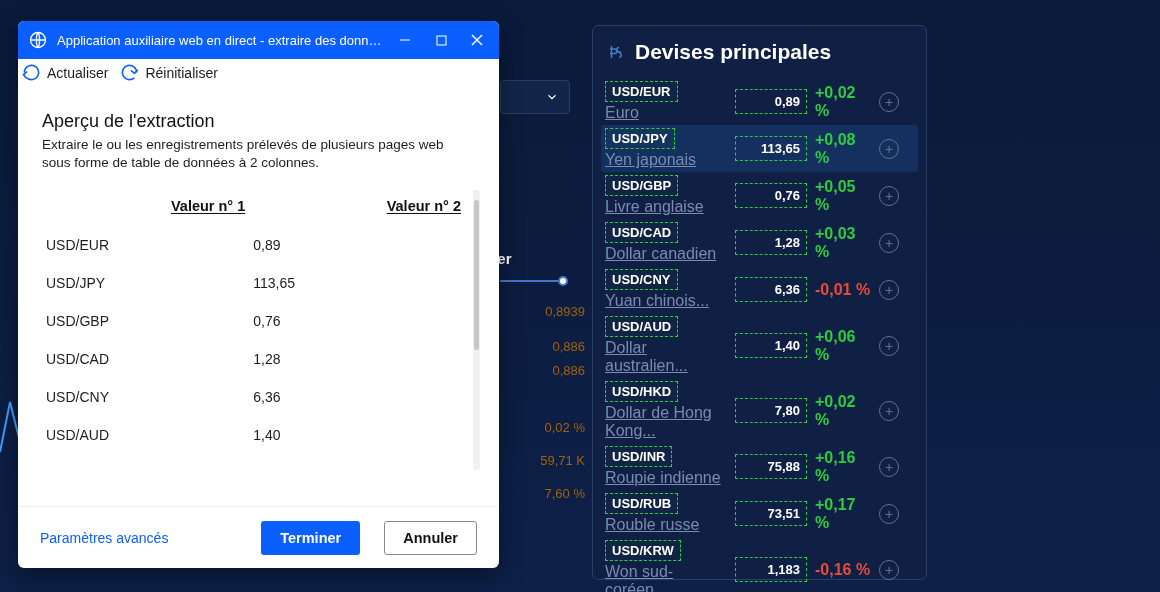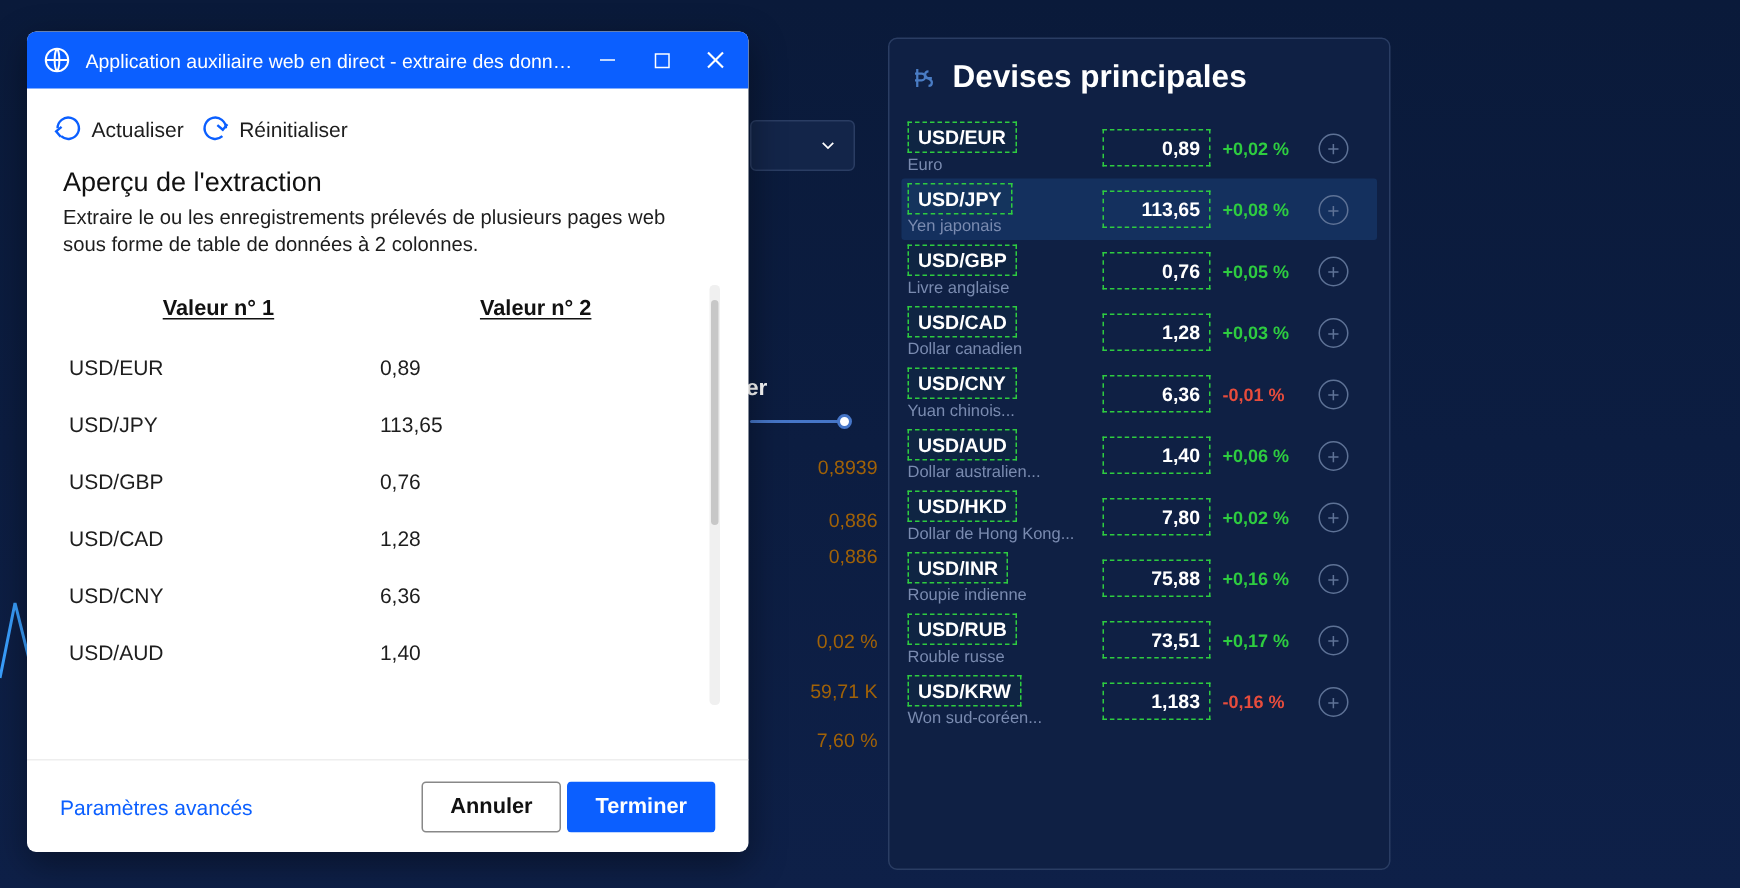--- a/index.html
+++ b/index.html
@@ -46,36 +46,37 @@
   .pair-code {
     display:inline-block;
     border: 1px dashed #2ecc40;
     padding: 2px 6px;
     font-weight: 700;
     font-size: 13px;
     color:#fff;
     background: rgba(46,204,64,0.03);
   }
   .pair-name {
-    font-size: 11px;
+    font-size: 16px;
     color: #7a8bb0;
     margin-top: 2px;
+    text-decoration: underline;
   }
   .rate-box {
     flex: 0 0 72px;
     border:1px dashed #2ecc40;
     text-align:right;
     padding: 4px 6px;
     font-weight:700;
     color:#fff;
     font-size:13px;
   }
   .change {
     flex: 0 0 56px;
-    font-size: 12px;
+    font-size: 16px;
     font-weight:600;
     text-align:left;
   }
   .change.pos { color:#2ecc40; }
   .change.neg { color:#e74c3c; }
   .plus-btn {
     flex: 0 0 20px;
     width:20px; height:20px;
     border:1.5px solid #5e7296;
     border-radius:50%;
@@ -125,38 +126,38 @@
     color:#fff;
     padding:0 4px 0 10px;
     font-size:13px;
   }
   .modal-titlebar .globe { width:20px; height:20px; margin-right:9px; display:flex; align-items:center;}
   .modal-titlebar .title { flex:1; white-space:nowrap; overflow:hidden; text-overflow:ellipsis; }
   .winbtn { width:36px; height:38px; display:flex; align-items:center; justify-content:center; cursor:pointer;}
   .modal-toolbar {
     height:40px;
     display:flex;
-    align-items:flex-end;
-    padding:0 14px;
+    align-items:flex-start;
+    padding:0 0;
     gap:4px;
   }
   .tool-link { display:flex; align-items:center; gap:6px; color:#1d1d1d; font-size:14px; cursor:pointer; padding:4px;}
   .tool-link svg { stroke:#0b5fff; }
   .modal-body {
     padding: 12px 24px 0 24px;
     flex:1;
     overflow:hidden;
     position:relative;
   }
   .modal-heading { font-size:18px; font-weight:400; margin-bottom:4px; color:#111;}
   .modal-sub { font-size:13.5px; color:#1d1d1d; line-height:1.35; margin-bottom:18px;}
   .table-area { position:relative; }
   .extract-table { width: calc(100% - 10px); border-collapse:collapse; }
   .extract-table th {
-    text-align:center;
+    text-align:right;
     font-size:14.5px;
     font-weight:700;
     text-decoration:underline;
     text-underline-offset:2px;
     padding:8px 4px 12px 4px;
     color:#111;
     margin-left:24px;
   }
   .extract-table td {
     font-size:14px;
@@ -176,21 +177,21 @@
   .scrolltrack {
     position:absolute; right:-5px; top:0; width:7px; height:280px;
     background:#f0f0f0; border-radius:3px;
   }
   .modal-footer {
     height:62px;
     display:flex;
     align-items:center;
     padding:0 22px;
     border-top:1px solid #eee;
-    gap:4px;
+    gap:24px;
   }
   .link-adv { color:#0b5fff; font-size:14px; cursor:pointer; }
   .spacer { flex:1; }
   .btn {
     height:34px;
     padding:0 18px;
     border-radius:3px;
     font-size:14.5px;
     font-weight:600;
     cursor:pointer;
@@ -393,16 +394,16 @@
               <td>1,40</td>
             </tr>
           </tbody>
       </table>
     </div>
   </div>
 
   <div class="modal-footer">
     <span class="link-adv">Paramètres avancés</span>
     <span class="spacer"></span>
+    <div class="btn btn-primary">Terminer</div>
     <div class="btn btn-default">Annuler</div>
-    <div class="btn btn-primary">Terminer</div>
   </div>
 </div>
 
 </body></html>

